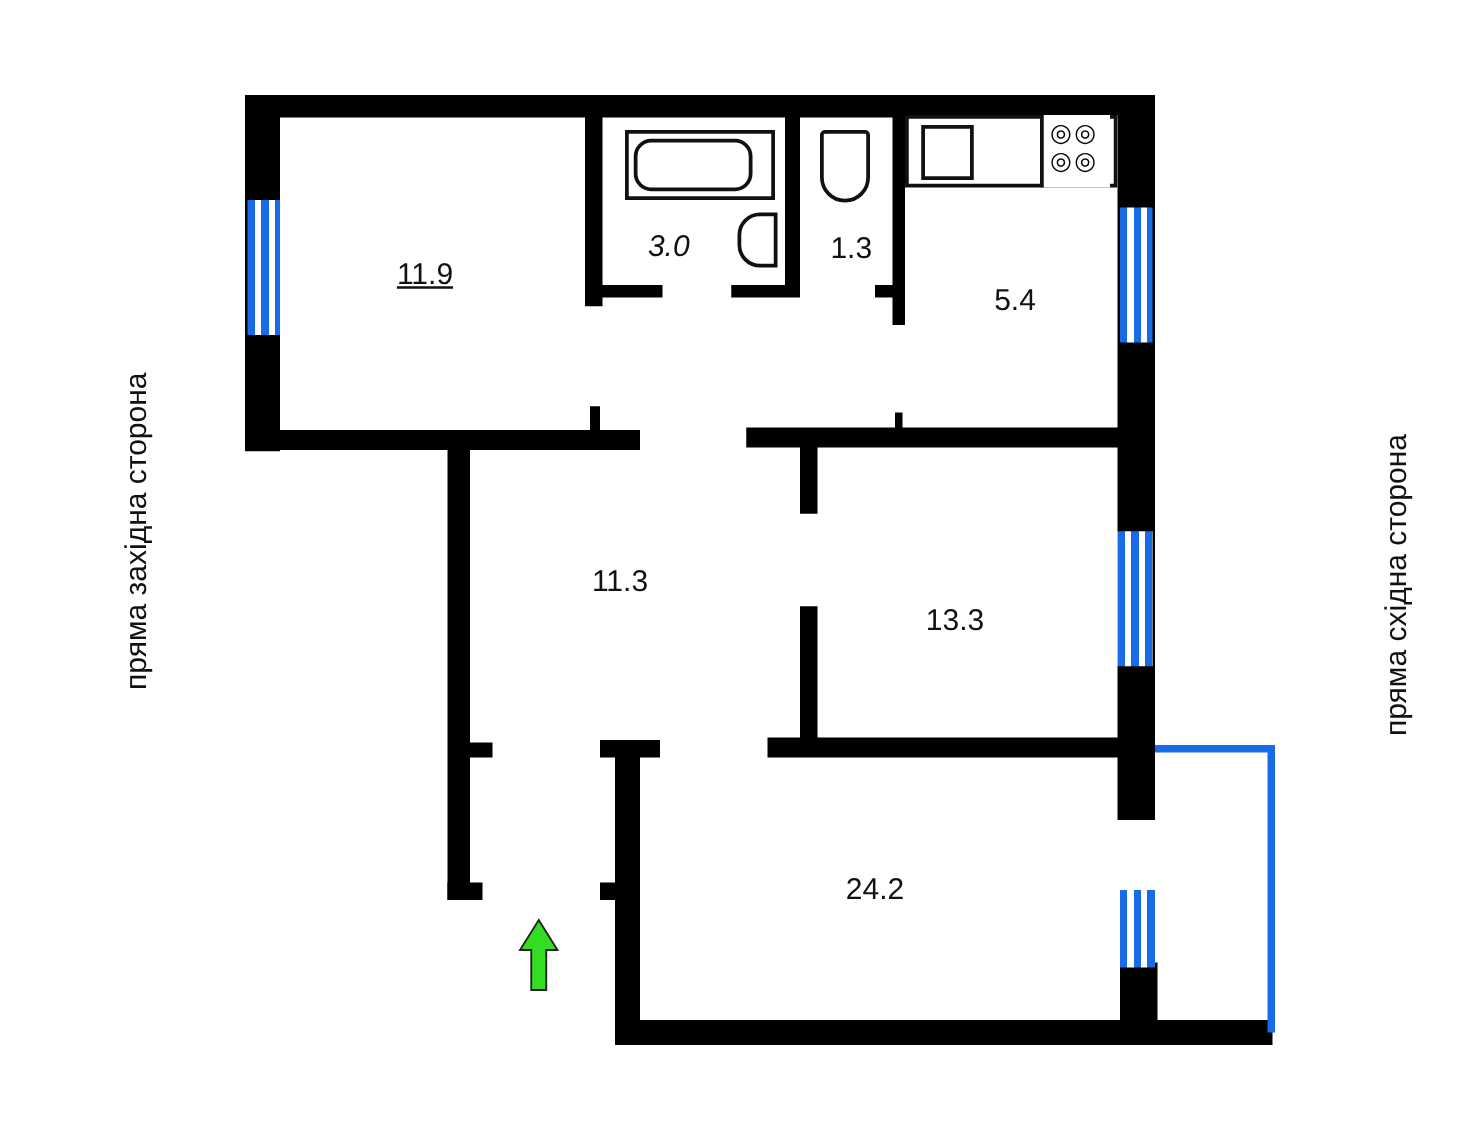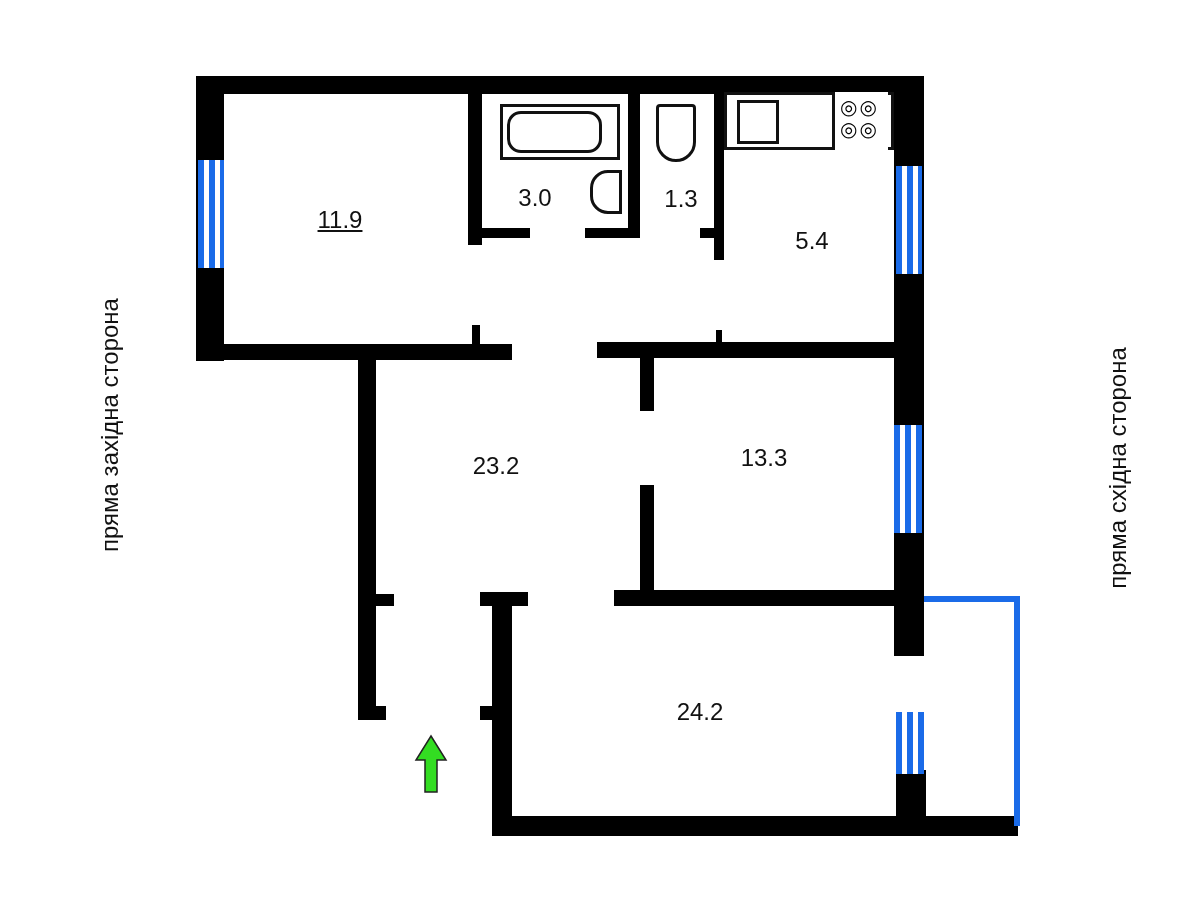--- a/index.html
+++ b/index.html
@@ -56,22 +56,22 @@
   <div class="fix" style="left:724px;top:92px;width:170px;height:58px;"></div>
   <div class="fix" style="left:737px;top:100px;width:42px;height:44px;"></div>
   <div class="fix" style="left:832px;top:92px;width:56px;height:58px;border-width:0 0 0 3px;"></div>
   <div style="position:absolute;left:840px;top:96px;font-size:20px;line-height:22px;letter-spacing:2px;">◎◎<br>◎◎</div>
 
   <svg style="position:absolute;left:414px;top:734px;" width="34" height="60" viewBox="0 0 34 60">
     <polygon points="17,2 32,26 23,26 23,58 11,58 11,26 2,26" fill="#33dd22" stroke="#222" stroke-width="1.5"></polygon>
   </svg>
 
   <div class="lbl" style="left:340px;top:220px;text-decoration:underline;">11.9</div>
-  <div class="lbl" style="left:535px;top:198px;">3.0</div>
+  <div class="lbl" style="left:535px;top:198px;font-style:italic;">3.0</div>
   <div class="lbl" style="left:681px;top:199px;">1.3</div>
   <div class="lbl" style="left:812px;top:241px;">5.4</div>
-  <div class="lbl" style="left:496px;top:466px;">23.2</div>
-  <div class="lbl" style="left:764px;top:458px;">13.3</div>
+  <div class="lbl" style="left:496px;top:466px;">11.3</div>
+  <div class="lbl" style="left:764px;top:497px;">13.3</div>
   <div class="lbl" style="left:700px;top:712px;">24.2</div>
 
   <div class="side" style="left:110px;top:425px;">пряма західна сторона</div>
   <div class="side" style="left:1118px;top:468px;">пряма східна сторона</div>
 </div>
 
 </body></html>

